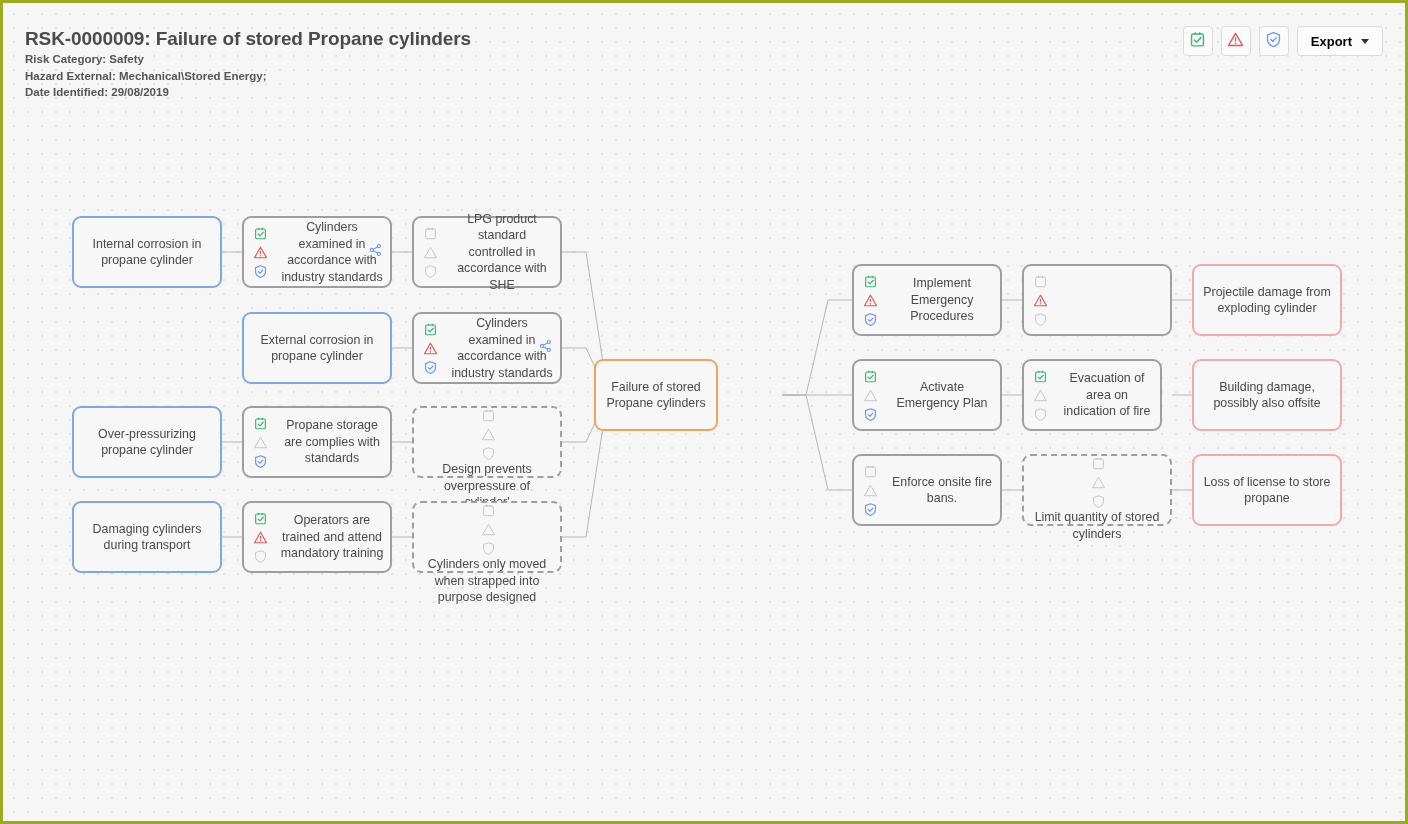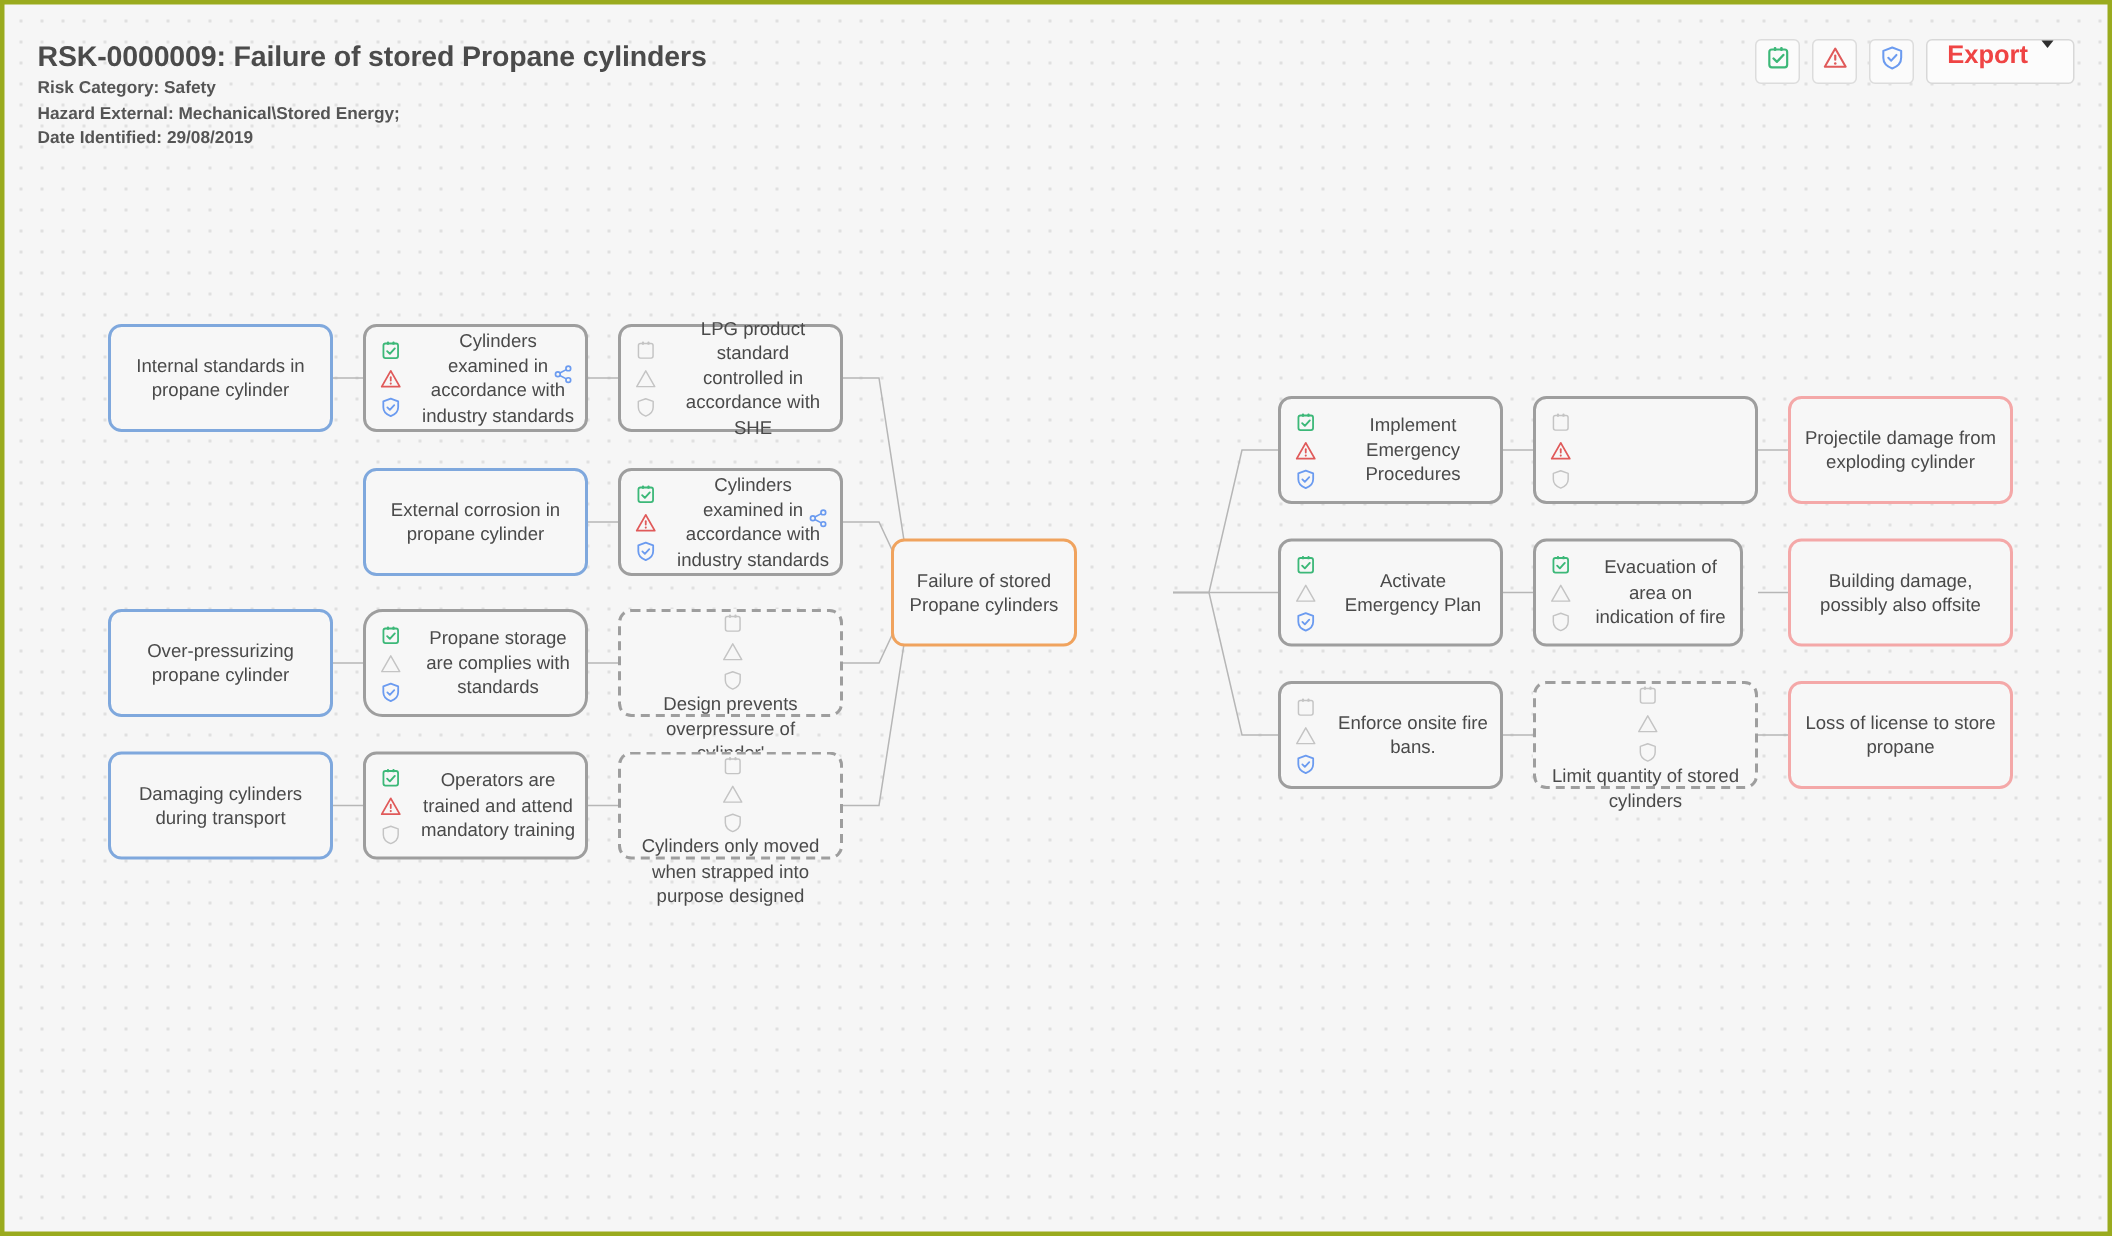--- a/index.html
+++ b/index.html
@@ -38,22 +38,22 @@
   }
   .tool-btn {
     width: 30px; height: 30px; border: 1px solid #dcdcdc;
     border-radius: 4px; background: #fbfbfb;
     display: flex; align-items: center; justify-content: center;
     cursor: pointer;
   }
   .export-btn {
     height: 30px; padding: 0 13px; border: 1px solid #d8d8d8;
     border-radius: 4px; background: #fcfcfc;
-    display: flex; align-items: flex-start; gap: 9px;
-    font-size: 17px; font-weight: bold; color: #ef4444; cursor: pointer;
+    display: flex; align-items: center; gap: 9px;
+    font-size: 13px; font-weight: bold; color: #000000; cursor: pointer;
   }
   .caret {
     width: 0; height: 0; border-left: 4.5px solid transparent;
     border-right: 4.5px solid transparent; border-top: 5.5px solid #2f2f2f;
   }
 
   
   #wires { position: absolute; left: 0; top: 0; width: 1408px; height: 824px; }
 
   
@@ -150,21 +150,21 @@
       <path d="M 779 392 L 803 392 L 825 392 L 849 392" fill="none" stroke="#b6b6b6" stroke-width="1"></path>
       <path d="M 999 392 L 1009 392 L 1009 392 L 1019 392" fill="none" stroke="#b6b6b6" stroke-width="1"></path>
       <path d="M 1169 392 L 1179 392 L 1179 392 L 1189 392" fill="none" stroke="#b6b6b6" stroke-width="1"></path>
       <path d="M 779 392 L 803 392 L 825 487 L 849 487" fill="none" stroke="#b6b6b6" stroke-width="1"></path>
       <path d="M 999 487 L 1009 487 L 1009 487 L 1019 487" fill="none" stroke="#b6b6b6" stroke-width="1"></path>
       <path d="M 1169 487 L 1179 487 L 1179 487 L 1189 487" fill="none" stroke="#b6b6b6" stroke-width="1"></path>
     </svg>
 
   <div id="nodes">
       <div class="node threat" style="left: 69px; top: 213px; width: 150px; height: 72px;">
-        <div class="label">Internal standards in propane cylinder</div>
+        <div class="label">Internal corrosion in propane cylinder</div>
       </div>
       <div class="node threat" style="left: 239px; top: 309px; width: 150px; height: 72px; align-items: center;">
         <div class="label">External corrosion in propane cylinder</div>
       </div>
       <div class="node threat" style="left: 69px; top: 403px; width: 150px; height: 72px;">
         <div class="label">Over-pressurizing propane cylinder</div>
       </div>
       <div class="node threat" style="left: 69px; top: 498px; width: 150px; height: 72px;">
         <div class="label">Damaging cylinders during transport</div>
       </div>
@@ -249,21 +249,21 @@
         </div>
         <div class="label">Cylinders examined in accordance with industry standards</div>
         <span class="share-icon"><svg width="15" height="15" viewBox="0 0 20 20">
     <circle cx="14.5" cy="4.8" r="2.1" fill="none" stroke="#6b9bf0" stroke-width="1.5"></circle>
     <circle cx="14.5" cy="15.2" r="2.1" fill="none" stroke="#6b9bf0" stroke-width="1.5"></circle>
     <circle cx="5.2" cy="10" r="2.1" fill="none" stroke="#6b9bf0" stroke-width="1.5"></circle>
     <line x1="7" y1="8.9" x2="12.7" y2="5.9" stroke="#6b9bf0" stroke-width="1.4"></line>
     <line x1="7" y1="11.1" x2="12.7" y2="14.1" stroke="#6b9bf0" stroke-width="1.4"></line>
   </svg></span>
       </div>
-      <div class="node control" style="left: 239px; top: 403px; width: 150px; height: 72px; border-radius: 13px;">
+      <div class="node control" style="left: 239px; top: 403px; width: 150px; height: 72px;">
         <div class="icons">
           <span>
             <svg width="15" height="15" viewBox="0 0 20 20">
       <rect x="3.5" y="4" width="13" height="13" rx="1.8" fill="none" stroke="#3cb878" stroke-width="1.6"></rect>
       <rect x="6.6" y="2.2" width="1.9" height="3" rx="0.8" fill="#3cb878"></rect>
       <rect x="11.5" y="2.2" width="1.9" height="3" rx="0.8" fill="#3cb878"></rect>
               <path d="M6.8 10.8 L9.2 13.2 L13.6 8.4" fill="none" stroke="#3cb878" stroke-width="1.7" stroke-linecap="round" stroke-linejoin="round"></path>
             </svg>
           </span>
           <span>

